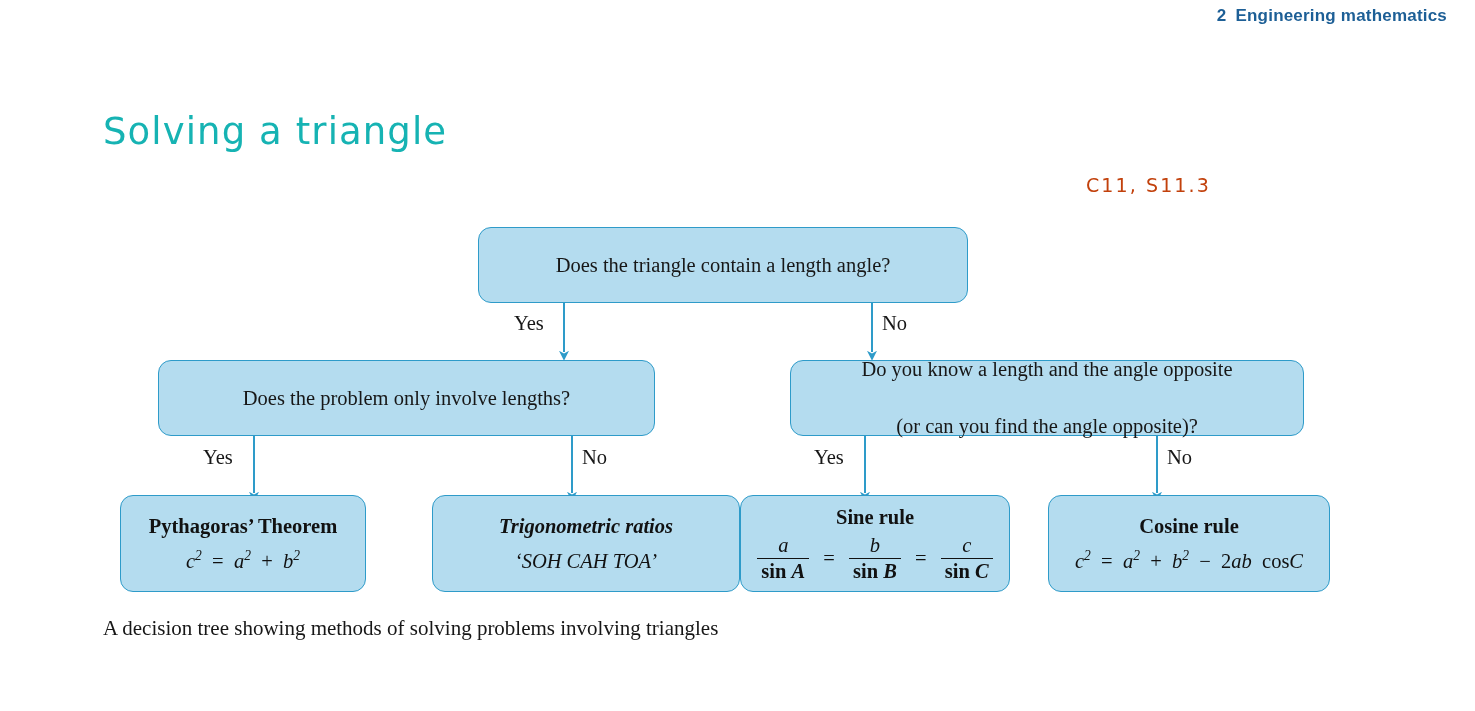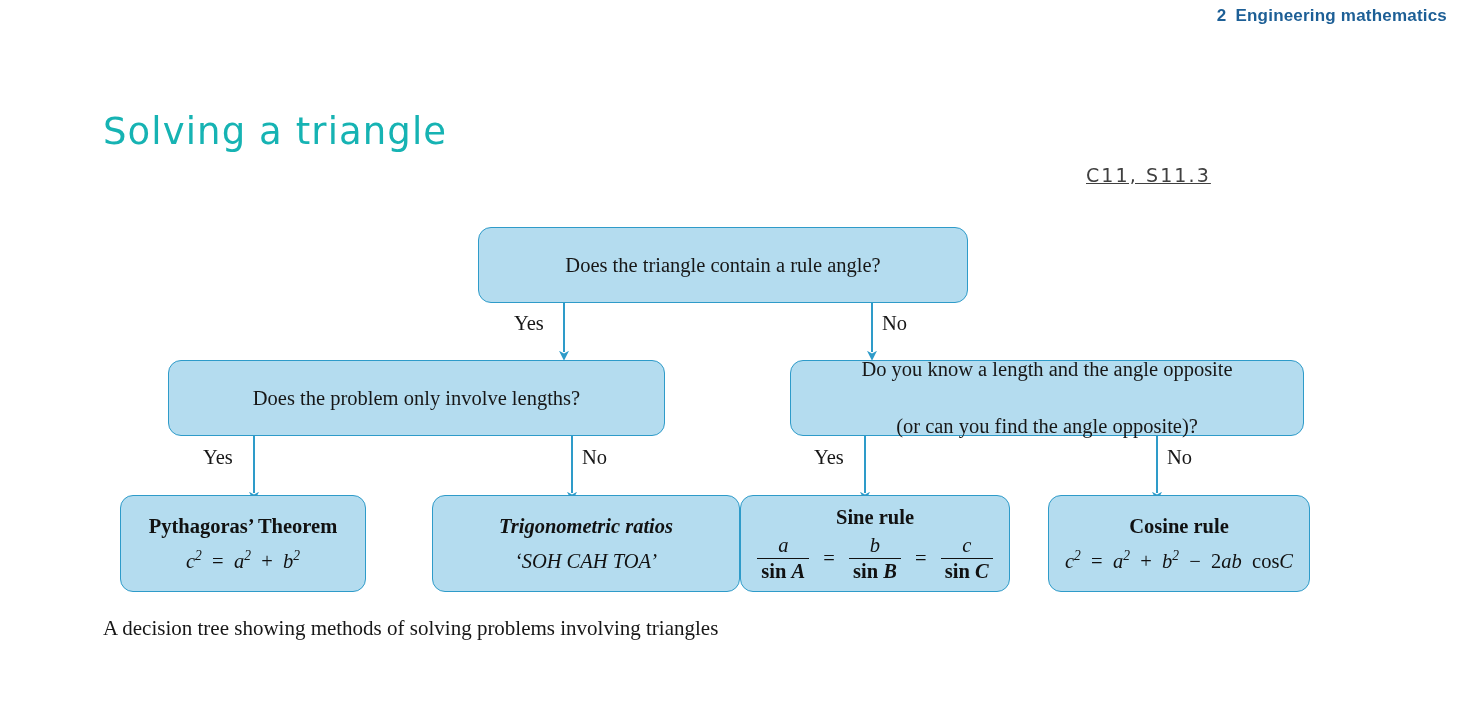--- a/index.html
+++ b/index.html
@@ -40,27 +40,26 @@
     font-size: 37px;
     letter-spacing: 1.1px;
     color: #16b3b3;
     white-space: nowrap;
   }
 
   
   .spec-ref {
     position: absolute;
     left: 1086px;
-    top: 164px;
+    top: 174px;
     font-family: "DejaVu Sans", "Liberation Sans", sans-serif;
     font-size: 19px;
     letter-spacing: 2.1px;
-    color: #404040;
-    white-space: nowrap;
-    text-decoration: underline;
+    color: #c2410c;
+    white-space: nowrap;
   }
 
   
   .flow {
     position: absolute;
     left: 0; top: 0;
     width: 1475px;
     height: 711px;
   }
   .flow svg.wires {
@@ -179,24 +178,24 @@
     <path d="M254,436 L254,493" stroke="#2e9bc9" stroke-width="2" fill="none" marker-end="url(#ah)"></path>
 
     <path d="M572,436 L572,493" stroke="#2e9bc9" stroke-width="2" fill="none" marker-end="url(#ah)"></path>
 
     <path d="M865,436 L865,493" stroke="#2e9bc9" stroke-width="2" fill="none" marker-end="url(#ah)"></path>
 
     <path d="M1157,436 L1157,493" stroke="#2e9bc9" stroke-width="2" fill="none" marker-end="url(#ah)"></path>
   </svg>
 
   <div class="node" style="left:478px; top:227px; width:490px; height:76px;">
-    <div class="q">Does the triangle contain a rule angle?</div>
-  </div>
-
-  <div class="node" style="left:168px; top:360px; width:497px; height:76px;">
+    <div class="q">Does the triangle contain a length angle?</div>
+  </div>
+
+  <div class="node" style="left:158px; top:360px; width:497px; height:76px;">
     <div class="q">Does the problem only involve lengths?</div>
   </div>
 
   <div class="node" style="left:790px; top:360px; width:514px; height:76px;gap:32px;">
     <div class="q two-line">Do you know a length and the angle opposite</div>
     <div class="q two-line">(or can you find the angle opposite)?</div>
   </div>
 
   <div class="node" style="left:120px; top:495px; width:246px; height:97px;">
     <div class="title">Pythagoras’ Theorem</div>
@@ -227,21 +226,21 @@
         <span class="den">sin&nbsp;<span class="mi">B</span></span>
       </span>
       <span class="eqsign">=</span>
       <span class="frac">
         <span class="num mi">c</span>
         <span class="den">sin&nbsp;<span class="mi">C</span></span>
       </span>
     </div>
   </div>
 
-  <div class="node" style="left:1048px; top:495px; width:262px; height:97px;">
+  <div class="node" style="left:1048px; top:495px; width:282px; height:97px;">
     <div class="title">Cosine rule</div>
     <div class="formula">
       <span class="mi">c</span><sup class="pow">2</sup>
       <span class="op">&nbsp;=&nbsp;</span>
       <span class="mi">a</span><sup class="pow">2</sup>
       <span class="op">&nbsp;+&nbsp;</span>
       <span class="mi">b</span><sup class="pow">2</sup>
       <span class="op">&nbsp;−&nbsp;</span>
       <span class="mn">2</span><span class="mi">ab</span>
       <span class="op">&nbsp;cos</span><span class="mi">C</span>

